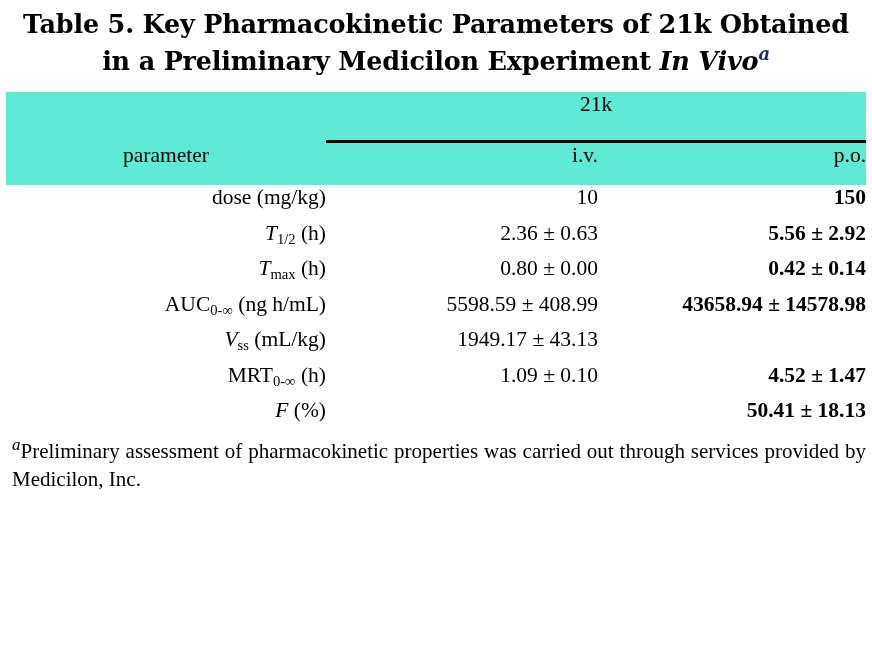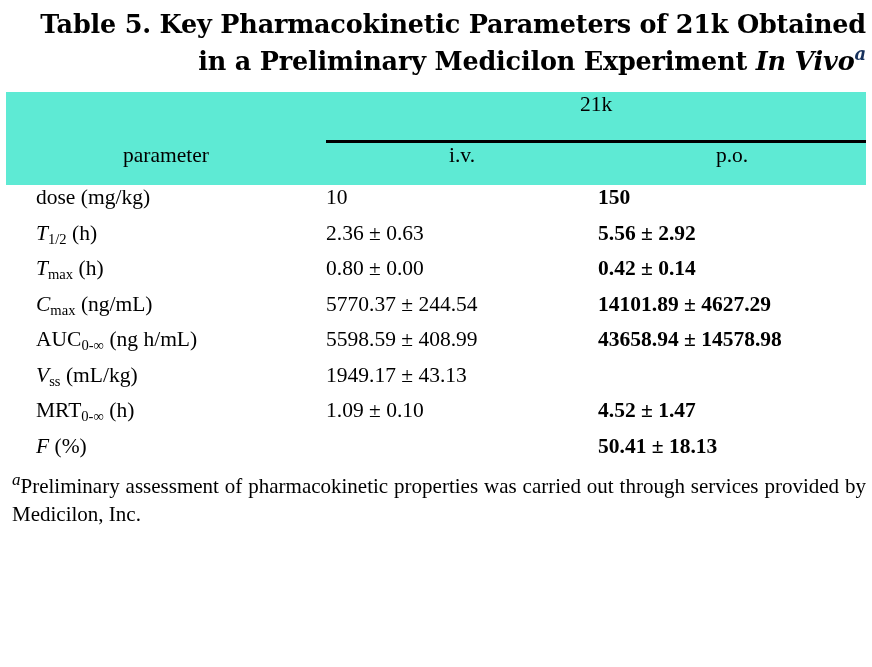--- a/index.html
+++ b/index.html
@@ -21,21 +21,21 @@
     box-sizing: border-box;
     padding: 8px 6px 0 6px;
   }
   .caption {
     font-family: "DejaVu Serif", serif;
     font-weight: bold;
     font-size: 25.5px;
     line-height: 1.33;
     letter-spacing: -0.2px;
     margin: 0 0 14px 0;
-    text-align: right;
+    text-align: center;
   }
   .caption .italic {
     font-style: italic;
   }
   .caption .fn {
     font-style: italic;
     font-size: 18px;
     vertical-align: super;
     color: #17315c;
   }
@@ -61,30 +61,31 @@
   .head-row1 .spacer {
     width: 320px;
   }
   .head-row1 .grp {
     border-bottom: 3px solid #000000;
     padding-bottom: 4px;
   }
   .head-row2 th {
     height: 42px;
     font-weight: normal;
-    text-align: center;
+    text-align: right;
     padding-top: 6px;
     padding-bottom: 6px;
   }
   .head-row2 .param-head {
     text-align: center;
   }
   .body-row td {
     height: 35.5px;
     padding-top: 1px;
+    text-align: right;
   }
   .col-param {
     width: 320px;
     padding-left: 30px !important;
     box-sizing: border-box;
   }
   .col-iv {
     width: 272px;
   }
   .col-po {
@@ -154,25 +155,20 @@
         <td class="col-iv">2.36 ± 0.63</td>
         <td class="col-po">5.56 ± 2.92</td>
       </tr>
 
       <tr class="body-row">
         <td class="col-param"><span class="italic">T</span><sub>max</sub> (h)</td>
         <td class="col-iv">0.80 ± 0.00</td>
         <td class="col-po">0.42 ± 0.14</td>
       </tr>
 
-      <tr class="body-row">
-        <td class="col-param"><span class="italic">C</span><sub>max</sub> (ng/mL)</td>
-        <td class="col-iv">5770.37 ± 244.54</td>
-        <td class="col-po">14101.89 ± 4627.29</td>
-      </tr>
 
 
       <tr class="body-row">
         <td class="col-param">AUC<sub>0-∞</sub> (ng h/mL)</td>
         <td class="col-iv">5598.59 ± 408.99</td>
         <td class="col-po">43658.94 ± 14578.98</td>
       </tr>
 
       <tr class="body-row">
         <td class="col-param"><span class="italic">V</span><sub>ss</sub> (mL/kg)</td>

